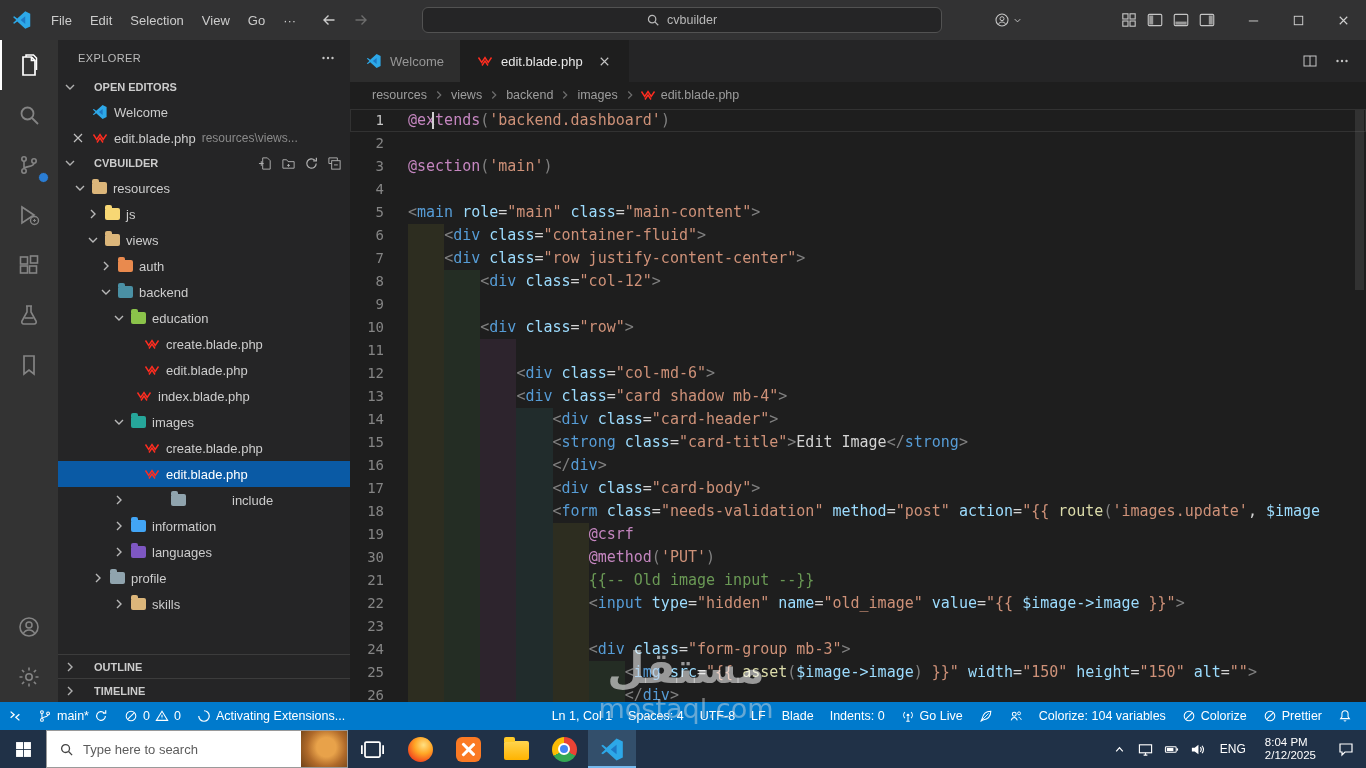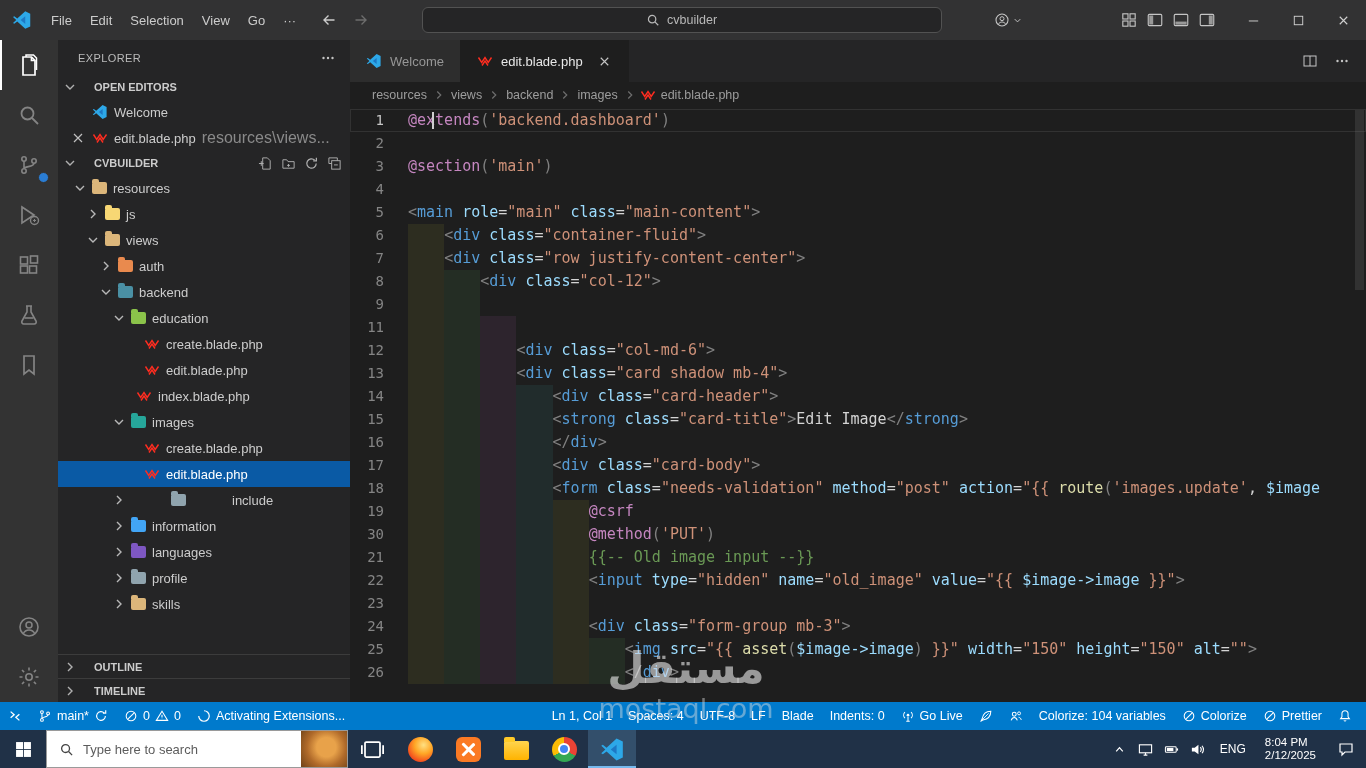--- a/index.html
+++ b/index.html
@@ -43,21 +43,21 @@
   .sidebar { width:292px; background:#252526; color:#cccccc; font-size:13px; display:flex; flex-direction:column; overflow:hidden; }
   .sb-title { height:35px; display:flex; align-items:center; padding:0 14px 0 20px; font-size:11px; letter-spacing:.4px; color:#bbbbbb; }
   .sb-title .icon { margin-left:auto; color:#c5c5c5; }
   .sec-head { height:24px; display:flex; align-items:center; gap:16px; padding:0 8px 0 4px; font-weight:bold; font-size:11px; color:#cccccc; }
   .sec-head .icon { width:16px; height:16px; color:#b0b0b0; }
   .sec-actions { margin-left:auto; display:flex; gap:8px; color:#bdbdbd; }
   .sec-actions .icon { width:15px; height:15px; }
   .oe-row { height:26px; display:flex; align-items:center; gap:6px; padding-left:34px; }
   .oe-row .oe-close { width:16px; height:16px; color:#c0c0c0; margin-left:-22px; margin-right:0; }
   .oe-label { white-space:nowrap; }
-  .oe-desc { color:#8a8a8a; font-size:16px; white-space:nowrap; overflow:hidden; text-overflow:ellipsis; }
+  .oe-desc { color:#8a8a8a; font-size:12px; white-space:nowrap; overflow:hidden; text-overflow:ellipsis; }
   .tree { overflow:hidden; }
   .trow { height:26px; display:flex; align-items:center; gap:4px; white-space:nowrap; }
   .trow .tw { width:16px; height:16px; color:#b8b8b8; flex:none; }
   .trow.sel { background:#0a5aa5; color:#ffffff; }
   .tlabel { padding-left:2px; }
   .folder { width:15px; height:12px; border-radius:2px; position:relative; display:inline-block; flex:none; }
   .folder::before { content:""; position:absolute; top:-3px; left:0; width:7px; height:4px; border-radius:2px 2px 0 0; background:inherit; }
   .sb-bottom { margin-top:auto; }
   .sb-bottom .sec-head { border-top:1px solid #3c3c3c; }
 
@@ -531,21 +531,21 @@
         </div>
         <div class="trow" style="padding-left: 53px;">
           <span class="icon tw">
             <svg viewBox="0 0 16 16">
               <path d="M6 4l4 4-4 4" fill="none" stroke="currentColor" stroke-width="1.4"></path>
             </svg>
           </span>
           <span class="folder" style="background: rgb(126, 87, 194);"></span>
           <span class="tlabel">languages</span>
         </div>
-        <div class="trow" style="padding-left: 53px;">
+        <div class="trow" style="padding-left: 32px;">
           <span class="icon tw">
             <svg viewBox="0 0 16 16">
               <path d="M6 4l4 4-4 4" fill="none" stroke="currentColor" stroke-width="1.4"></path>
             </svg>
           </span>
           <span class="folder" style="background: rgb(144, 164, 174);"></span>
           <span class="tlabel">profile</span>
         </div>
         <div class="trow" style="padding-left: 53px;">
           <span class="icon tw">
@@ -654,20 +654,21 @@
     <div class="code" id="code">
         <div class="line cur"><span class="gutter gcur">1</span><span class="ltext"><span class="tk d">@extends</span><span class="tk p">(</span><span class="tk s">'backend.dashboard'</span><span class="tk p">)</span></span><span class="cursor"></span></div>
         <div class="line"><span class="gutter">2</span><span class="ltext"></span></div>
         <div class="line"><span class="gutter">3</span><span class="ltext"><span class="tk d">@section</span><span class="tk p">(</span><span class="tk s">'main'</span><span class="tk p">)</span></span></div>
         <div class="line"><span class="gutter">4</span><span class="ltext"></span></div>
         <div class="line"><span class="gutter">5</span><span class="ltext"><span class="tk p">&lt;</span><span class="tk t">main</span><span class="tk w"> </span><span class="tk a">role</span><span class="tk w">=</span><span class="tk s">"main"</span><span class="tk w"> </span><span class="tk a">class</span><span class="tk w">=</span><span class="tk s">"main-content"</span><span class="tk p">&gt;</span></span></div>
         <div class="line"><span class="gutter">6</span><span class="ltext"><span class="ind ir1">    </span><span class="tk p">&lt;</span><span class="tk t">div</span><span class="tk w"> </span><span class="tk a">class</span><span class="tk w">=</span><span class="tk s">"container-fluid"</span><span class="tk p">&gt;</span></span></div>
         <div class="line"><span class="gutter">7</span><span class="ltext"><span class="ind ir1">    </span><span class="tk p">&lt;</span><span class="tk t">div</span><span class="tk w"> </span><span class="tk a">class</span><span class="tk w">=</span><span class="tk s">"row justify-content-center"</span><span class="tk p">&gt;</span></span></div>
         <div class="line"><span class="gutter">8</span><span class="ltext"><span class="ind ir1">    </span><span class="ind ir2">    </span><span class="tk p">&lt;</span><span class="tk t">div</span><span class="tk w"> </span><span class="tk a">class</span><span class="tk w">=</span><span class="tk s">"col-12"</span><span class="tk p">&gt;</span></span></div>
         <div class="line"><span class="gutter">9</span><span class="ltext"><span class="ind ir1">    </span><span class="ind ir2">    </span></span></div>
+        <div class="line"><span class="gutter">10</span><span class="ltext"><span class="ind ir1">    </span><span class="ind ir2">    </span><span class="tk p">&lt;</span><span class="tk t">div</span><span class="tk w"> </span><span class="tk a">class</span><span class="tk w">=</span><span class="tk s">"row"</span><span class="tk p">&gt;</span></span></div>
         <div class="line"><span class="gutter">11</span><span class="ltext"><span class="ind ir1">    </span><span class="ind ir2">    </span><span class="ind ir3">    </span></span></div>
         <div class="line"><span class="gutter">12</span><span class="ltext"><span class="ind ir1">    </span><span class="ind ir2">    </span><span class="ind ir3">    </span><span class="tk p">&lt;</span><span class="tk t">div</span><span class="tk w"> </span><span class="tk a">class</span><span class="tk w">=</span><span class="tk s">"col-md-6"</span><span class="tk p">&gt;</span></span></div>
         <div class="line"><span class="gutter">13</span><span class="ltext"><span class="ind ir1">    </span><span class="ind ir2">    </span><span class="ind ir3">    </span><span class="tk p">&lt;</span><span class="tk t">div</span><span class="tk w"> </span><span class="tk a">class</span><span class="tk w">=</span><span class="tk s">"card shadow mb-4"</span><span class="tk p">&gt;</span></span></div>
         <div class="line"><span class="gutter">14</span><span class="ltext"><span class="ind ir1">    </span><span class="ind ir2">    </span><span class="ind ir3">    </span><span class="ind ir4">    </span><span class="tk p">&lt;</span><span class="tk t">div</span><span class="tk w"> </span><span class="tk a">class</span><span class="tk w">=</span><span class="tk s">"card-header"</span><span class="tk p">&gt;</span></span></div>
         <div class="line"><span class="gutter">15</span><span class="ltext"><span class="ind ir1">    </span><span class="ind ir2">    </span><span class="ind ir3">    </span><span class="ind ir4">    </span><span class="tk p">&lt;</span><span class="tk t">strong</span><span class="tk w"> </span><span class="tk a">class</span><span class="tk w">=</span><span class="tk s">"card-title"</span><span class="tk p">&gt;</span><span class="tk w">Edit Image</span><span class="tk p">&lt;/</span><span class="tk t">strong</span><span class="tk p">&gt;</span></span></div>
         <div class="line"><span class="gutter">16</span><span class="ltext"><span class="ind ir1">    </span><span class="ind ir2">    </span><span class="ind ir3">    </span><span class="ind ir4">    </span><span class="tk p">&lt;/</span><span class="tk t">div</span><span class="tk p">&gt;</span></span></div>
         <div class="line"><span class="gutter">17</span><span class="ltext"><span class="ind ir1">    </span><span class="ind ir2">    </span><span class="ind ir3">    </span><span class="ind ir4">    </span><span class="tk p">&lt;</span><span class="tk t">div</span><span class="tk w"> </span><span class="tk a">class</span><span class="tk w">=</span><span class="tk s">"card-body"</span><span class="tk p">&gt;</span></span></div>
         <div class="line"><span class="gutter">18</span><span class="ltext"><span class="ind ir1">    </span><span class="ind ir2">    </span><span class="ind ir3">    </span><span class="ind ir4">    </span><span class="tk p">&lt;</span><span class="tk t">form</span><span class="tk w"> </span><span class="tk a">class</span><span class="tk w">=</span><span class="tk s">"needs-validation"</span><span class="tk w"> </span><span class="tk a">method</span><span class="tk w">=</span><span class="tk s">"post"</span><span class="tk w"> </span><span class="tk a">action</span><span class="tk w">=</span><span class="tk s">"{{ </span><span class="tk f">route</span><span class="tk p">(</span><span class="tk s">'images.update'</span><span class="tk w">, </span><span class="tk v">$image</span></span></div>
         <div class="line"><span class="gutter">19</span><span class="ltext"><span class="ind ir1">    </span><span class="ind ir2">    </span><span class="ind ir3">    </span><span class="ind ir4">    </span><span class="ind ir1">    </span><span class="tk d">@csrf</span></span></div>
         <div class="line"><span class="gutter">30</span><span class="ltext"><span class="ind ir1">    </span><span class="ind ir2">    </span><span class="ind ir3">    </span><span class="ind ir4">    </span><span class="ind ir1">    </span><span class="tk d">@method</span><span class="tk p">(</span><span class="tk s">'PUT'</span><span class="tk p">)</span></span></div>

